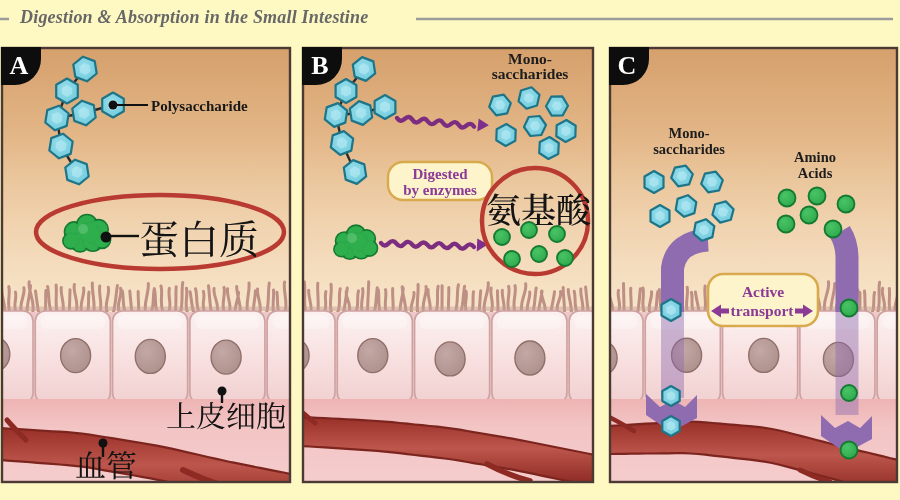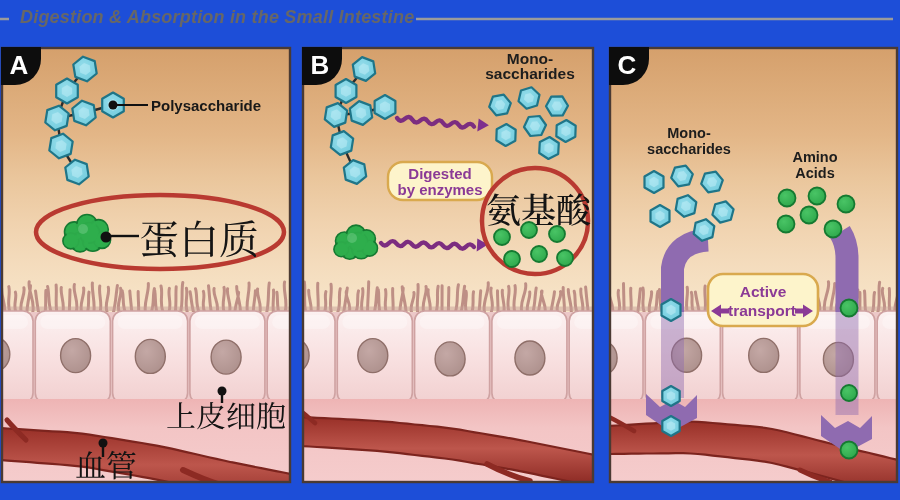--- a/index.html
+++ b/index.html
@@ -1,15 +1,15 @@
 <!DOCTYPE html>
 <html><head><meta charset="utf-8"><style>
 html,body{margin:0;padding:0;background:#fff;}
-#wrap{position:relative;width:900px;height:500px;overflow:hidden;background:#1d4ed8;
-font-family:Liberation Sans, sans-serif;text-align:right;}
+#wrap{position:relative;width:900px;height:500px;overflow:hidden;background:#fef9c3;
+font-family:Liberation Serif, serif;text-align:right;}
 svg{position:absolute;left:0;top:0;}
 </style></head><body>
 <div id="wrap">
 <svg width="900" height="500" viewBox="0 0 900 500">
 <defs>
 <linearGradient id="tan" x1="0" y1="0" x2="0" y2="1">
 <stop offset="0" stop-color="#d5a06c"></stop>
           <stop offset="0.10" stop-color="#dcab79"></stop>
 <stop offset="0.20" stop-color="#e3b687"></stop>
           <stop offset="0.30" stop-color="#eac69c"></stop>

